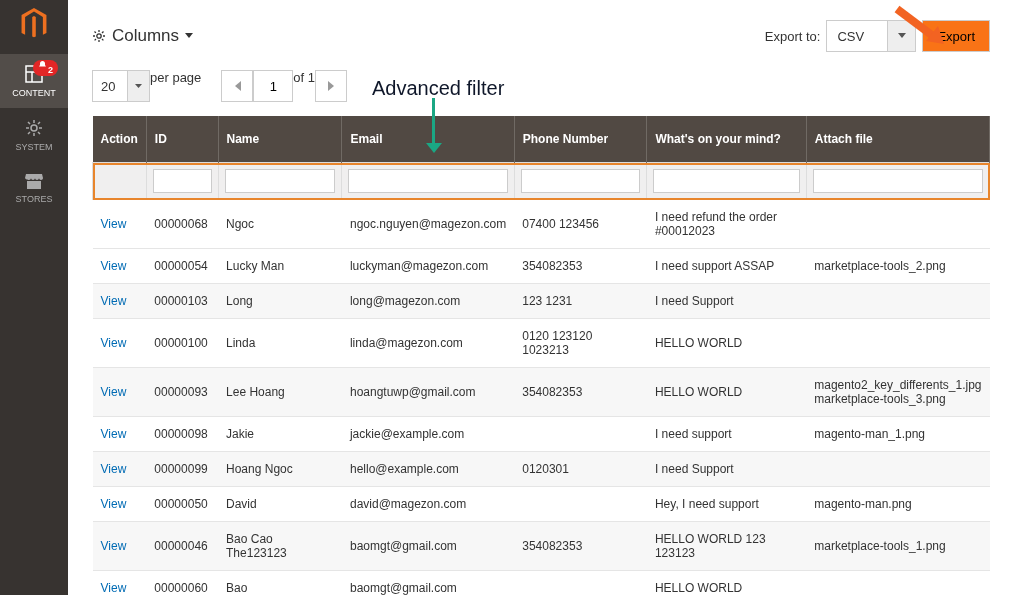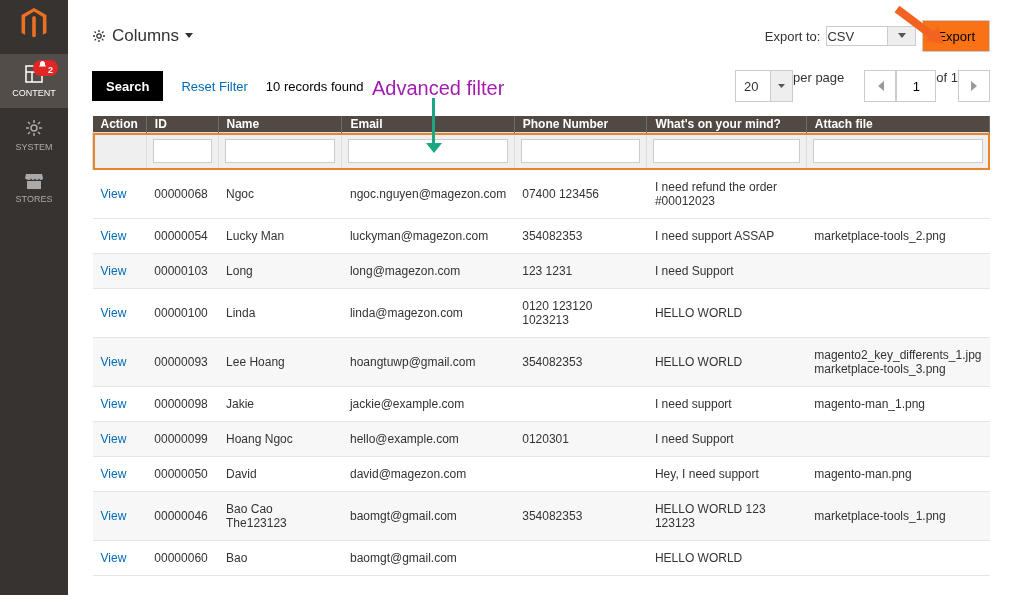--- a/index.html
+++ b/index.html
@@ -7,41 +7,41 @@
 .sidebar{position:absolute;left:0;top:0;width:68px;height:595px;background:#373330;display:flex;flex-direction:column;align-items:center;padding-top:8px}
 .logo{width:32px;height:32px;margin-bottom:14px}
 .nav-item{width:68px;padding:10px 0;display:flex;flex-direction:column;align-items:center;color:#aaa;font-size:9px;cursor:pointer;position:relative}
 .nav-item.active{color:#fff;background:#524d49}
 .nav-item svg{margin-bottom:4px}
 .badge{position:absolute;top:6px;right:10px;background:#e22626;color:#fff;font-size:9px;padding:1px 5px;border-radius:8px;font-weight:bold}
 .main{position:absolute;left:68px;top:0;right:10px;height:595px;padding:20px 24px 0 24px;overflow:hidden}
 .top-row{display:flex;align-items:center;justify-content:space-between;margin-bottom:18px}
 .columns-btn{display:flex;align-items:center;gap:6px;font-size:17px;color:#333;cursor:pointer}
 .export-area{display:flex;align-items:center;gap:6px;font-size:13px;color:#333}
-.sel-box{border:1px solid #ccc;height:20px;display:flex;align-items:center;padding:0 0;font-size:13px;background:#fff;min-width:60px;position:relative}
+.sel-box{border:1px solid #ccc;height:32px;display:flex;align-items:center;padding:0 10px;font-size:13px;background:#fff;min-width:60px;position:relative}
 .sel-box .chev{position:absolute;right:0;top:0;width:28px;height:100%;background:#eee;border-left:1px solid #ccc;display:flex;align-items:center;justify-content:center}
 .export-btn{background:#f97316;border:1px solid #ccc;height:32px;padding:0 14px;font-size:13px;cursor:pointer}
 .toolbar{display:flex;align-items:center;justify-content:space-between;margin-bottom:14px}
 .tb-left{display:flex;align-items:center;gap:18px;font-size:13px}
 .search-btn{background:#000;color:#fff;border:none;height:30px;padding:0 14px;font-size:13px;font-weight:bold;cursor:pointer}
 .reset-btn{color:#006bb4;cursor:pointer}
 .tb-right{display:flex;align-items:flex-start;gap:0;font-size:13px;color:#333}
 .sel-small{border:1px solid #ccc;height:32px;width:58px;padding:0 8px;display:flex;align-items:center;font-size:13px;position:relative;background:#fff}
 .pagebtn{width:32px;height:32px;border:1px solid #ccc;background:#fff;display:flex;align-items:center;justify-content:center;cursor:pointer;color:#888}
 .pageinput{width:40px;height:32px;border:1px solid #ccc;text-align:center;font-size:13px}
 .table{width:100%;border-collapse:collapse;font-size:12px}
-.table thead th{background:#514943;color:#fff;text-align:left;padding:1px 8px;font-weight:600;font-size:12px;border-right:1px solid #706a64}
+.table thead th{background:#514943;color:#fff;text-align:left;padding:16px 8px;font-weight:600;font-size:12px;border-right:1px solid #706a64}
 .filter-row td{background:#f0efef;padding:6px 6px;border:1px solid #ddd}
 .filter-row input{width:100%;height:24px;border:1px solid #ccc;padding:0 4px;font-size:12px}
 .table tbody tr.data-row td{padding:10px 8px;border-bottom:1px solid #e5e5e5;color:#333;vertical-align:middle}
 .table tbody tr.data-row:nth-child(even) td{background:#fff}
 .table tbody tr.data-row:nth-child(odd) td{background:#f7f7f7}
 .table tbody tr.data-row:first-child td{background:#fff}
 .vlink{color:#006bb4;cursor:pointer}
-.annot{position:absolute;left:372px;top:77px;color:#a21caf;font-size:20px;font-weight:400;pointer-events:none}
+.annot{position:absolute;left:372px;top:77px;color:#0f172a;font-size:20px;font-weight:400;pointer-events:none}
 .arrow-down{position:absolute;left:432px;top:98px;width:0;height:54px;pointer-events:none}
 .arrow-down::before{content:"";display:block;width:3px;height:45px;background:#1ba784;margin:0 auto}
 .arrow-down::after{content:"";display:block;width:0;height:0;border-left:8px solid transparent;border-right:8px solid transparent;border-top:10px solid #1ba784;margin:0 auto;margin-left:-6px}
 .arrow-export{position:absolute;right:72px;top:4px;pointer-events:none}
 .filter-highlight{outline:2px solid #e8852c;outline-offset:-2px}
 </style>
 </head>
 <body>
 
 <div class="sidebar">
@@ -97,25 +97,20 @@
             <svg width="8" height="6">
               <path fill="#555" d="M0 0h8L4 5z"></path>
             </svg>
           </span>
       </div>
       <button class="export-btn">Export</button>
     </div>
   </div>
 
   <div class="toolbar">
-    <div class="tb-left">
-      <button class="search-btn">Search</button>
-      <span class="reset-btn">Reset Filter</span>
-      <span>10 records found</span>
-    </div>
     <div class="tb-right">
       <div class="sel-small">
         <span>20</span>
         <span class="chev" style="position:absolute;right:0;top:0;width:22px;height:100%;background:#eee;border-left:1px solid #ccc;display:flex;align-items:center;justify-content:center">
             <svg width="7" height="5">
               <path fill="#555" d="M0 0h7L3.5 4z"></path>
             </svg>
           </span>
       </div>
       <span>per page</span>

